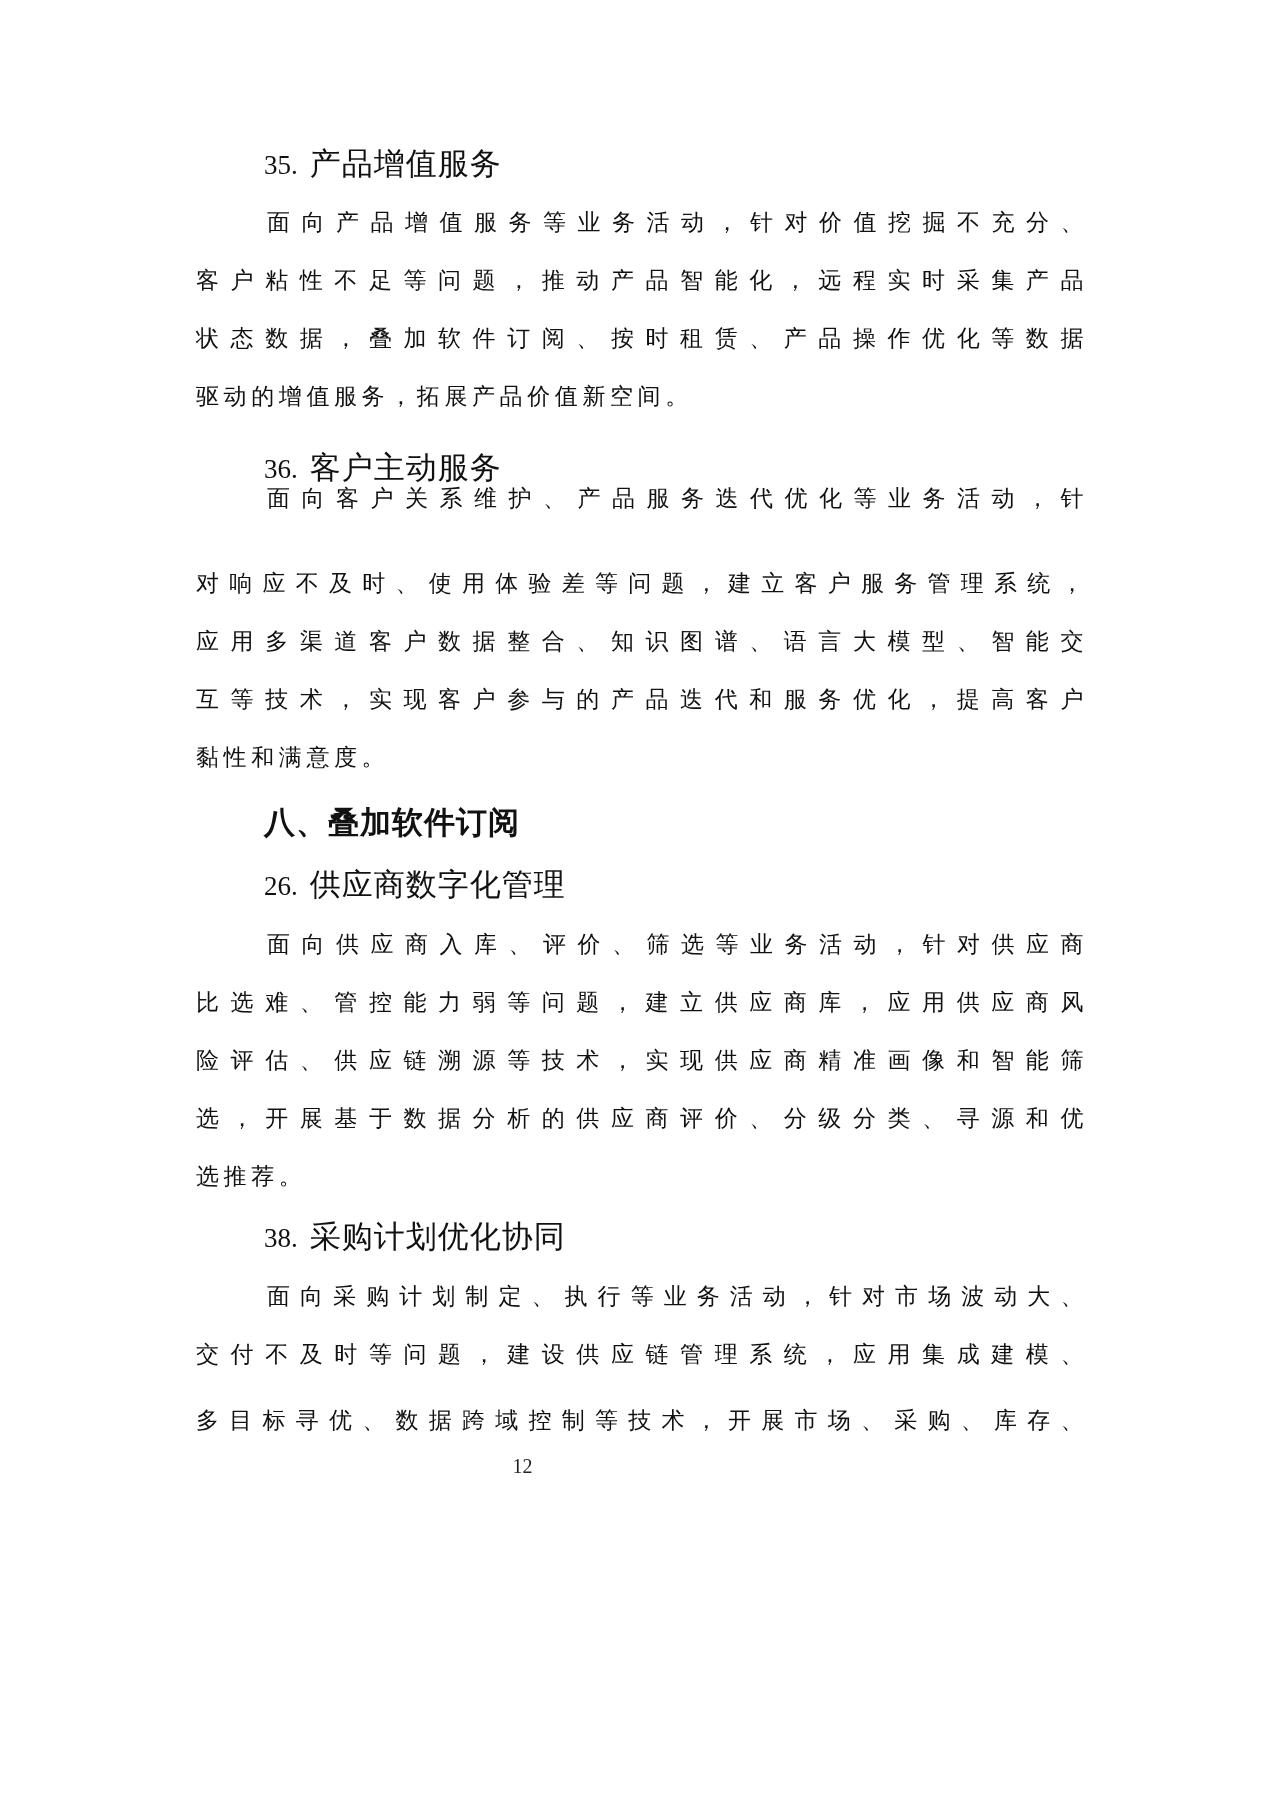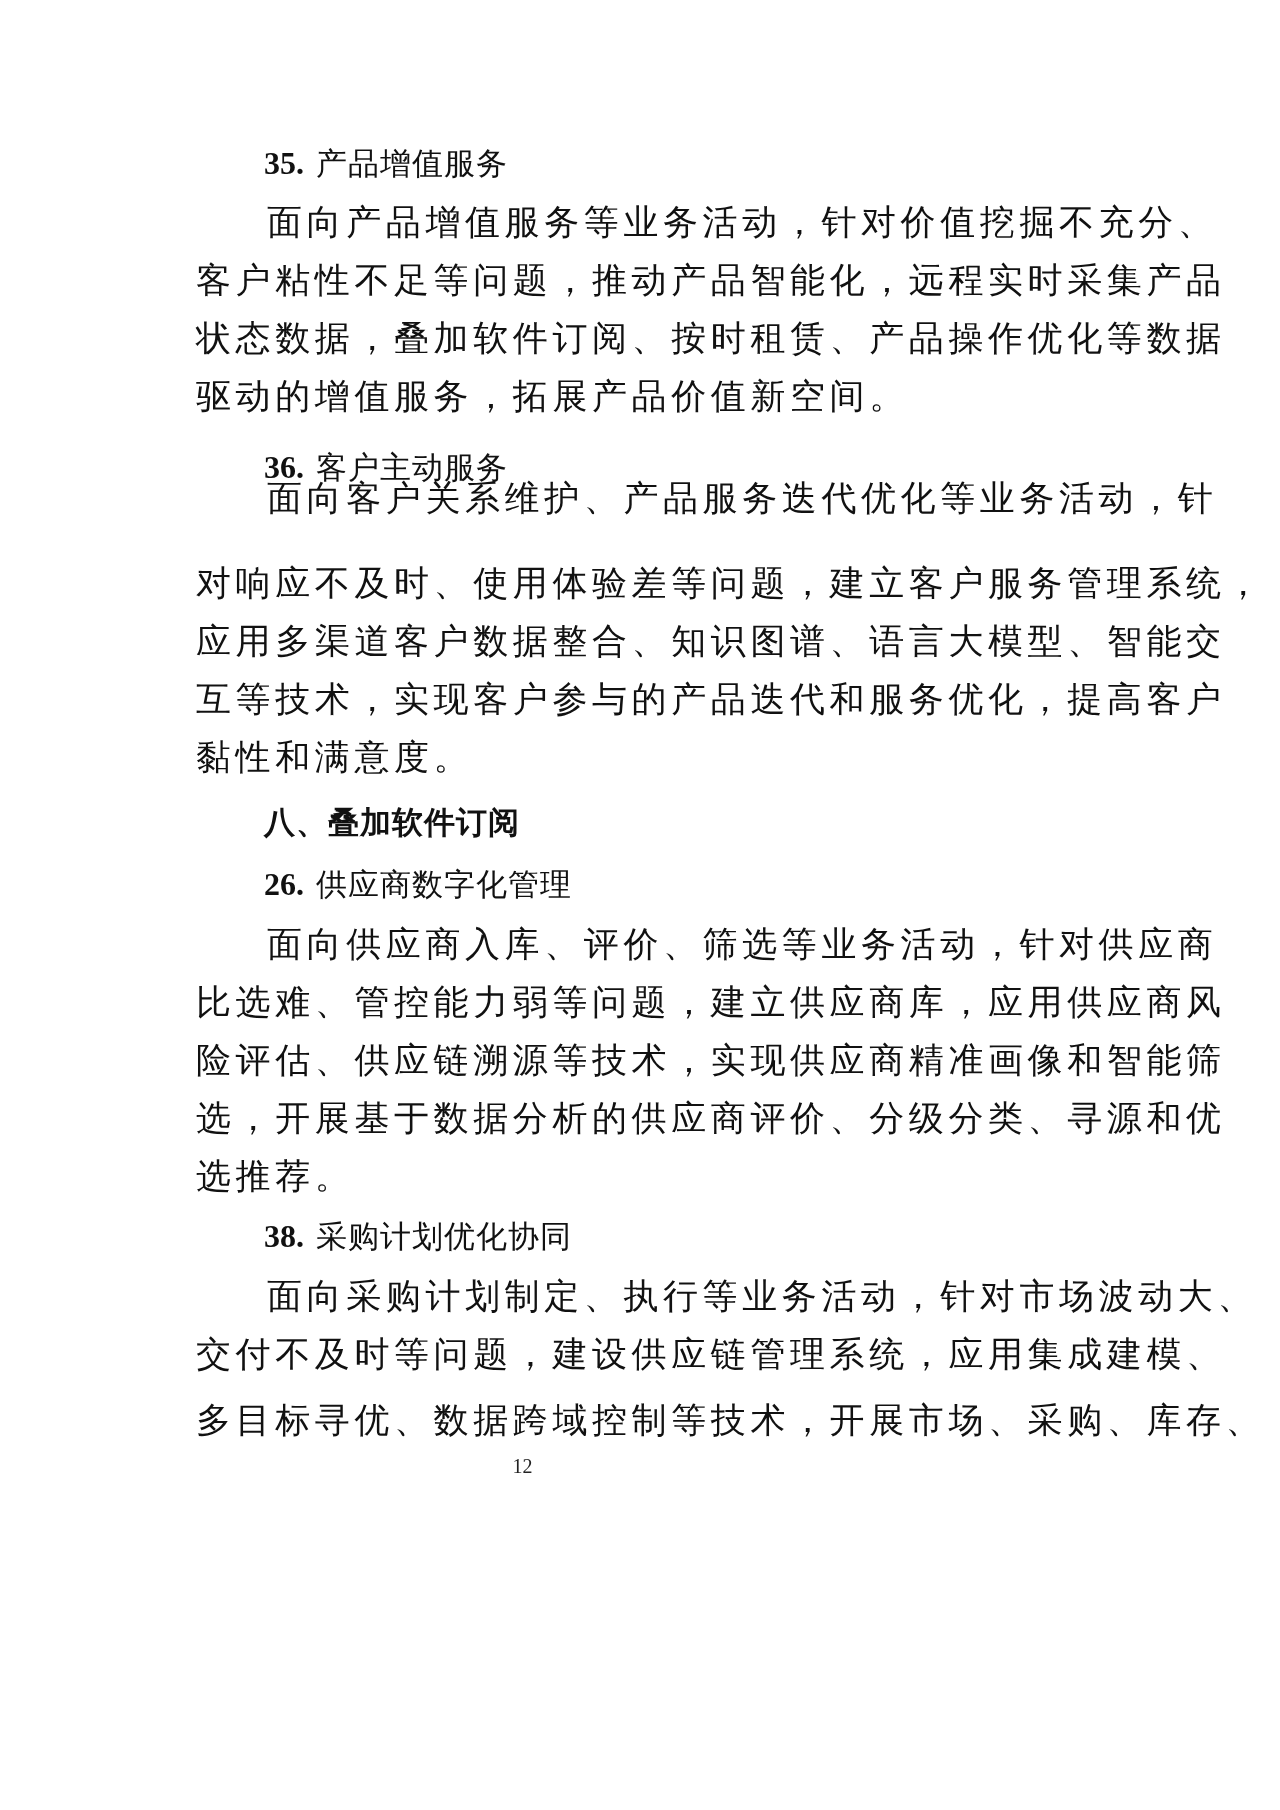--- a/index.html
+++ b/index.html
@@ -5,33 +5,33 @@
   html, body { margin: 0; padding: 0; background: #ffffff; }
   body { width: 1280px; height: 1810px; position: relative; overflow: hidden; }
   .page {
     position: absolute; left: 0; top: 0; width: 1280px; height: 1810px;
     background: #ffffff; color: #111111;
     font-family: "DejaVu Serif", "Liberation Serif", serif;
   }
   .col { position: absolute; left: 196px; width: 892px; }
   .line {
     position: absolute; left: 0; width: 892px;
-    font-size: 35px; line-height: 40px; height: 40px;
+    font-size: 23px; line-height: 40px; height: 40px;
     white-space: nowrap; letter-spacing: 4.6px;
     text-align: justify; text-align-last: justify;
   }
   .line.last { text-align-last: left; }
   .line.indent { left: 71px; width: 821px; }
   .heading {
     position: absolute; left: 68px; font-size: 31px; line-height: 40px;
     height: 40px; white-space: nowrap; letter-spacing: 1px;
   }
   .heading .num {
-    font-family: "Liberation Serif", "DejaVu Serif", serif; font-weight: bold;
-    font-size: 32px; letter-spacing: 0; margin-right: 12px;
+    font-family: "Liberation Serif", "DejaVu Serif", serif; font-weight: normal;
+    font-size: 27px; letter-spacing: 0; margin-right: 12px;
   }
   .heading.section { font-weight: bold; letter-spacing: 1px; }
   .page-number {
     position: absolute; left: 0; width: 1045px; text-align: center;
     top: 1452px; font-size: 20px; line-height: 28px;
     font-family: "Liberation Serif", serif; color: #222;
   }
 </style>
 </head>
 <body>

